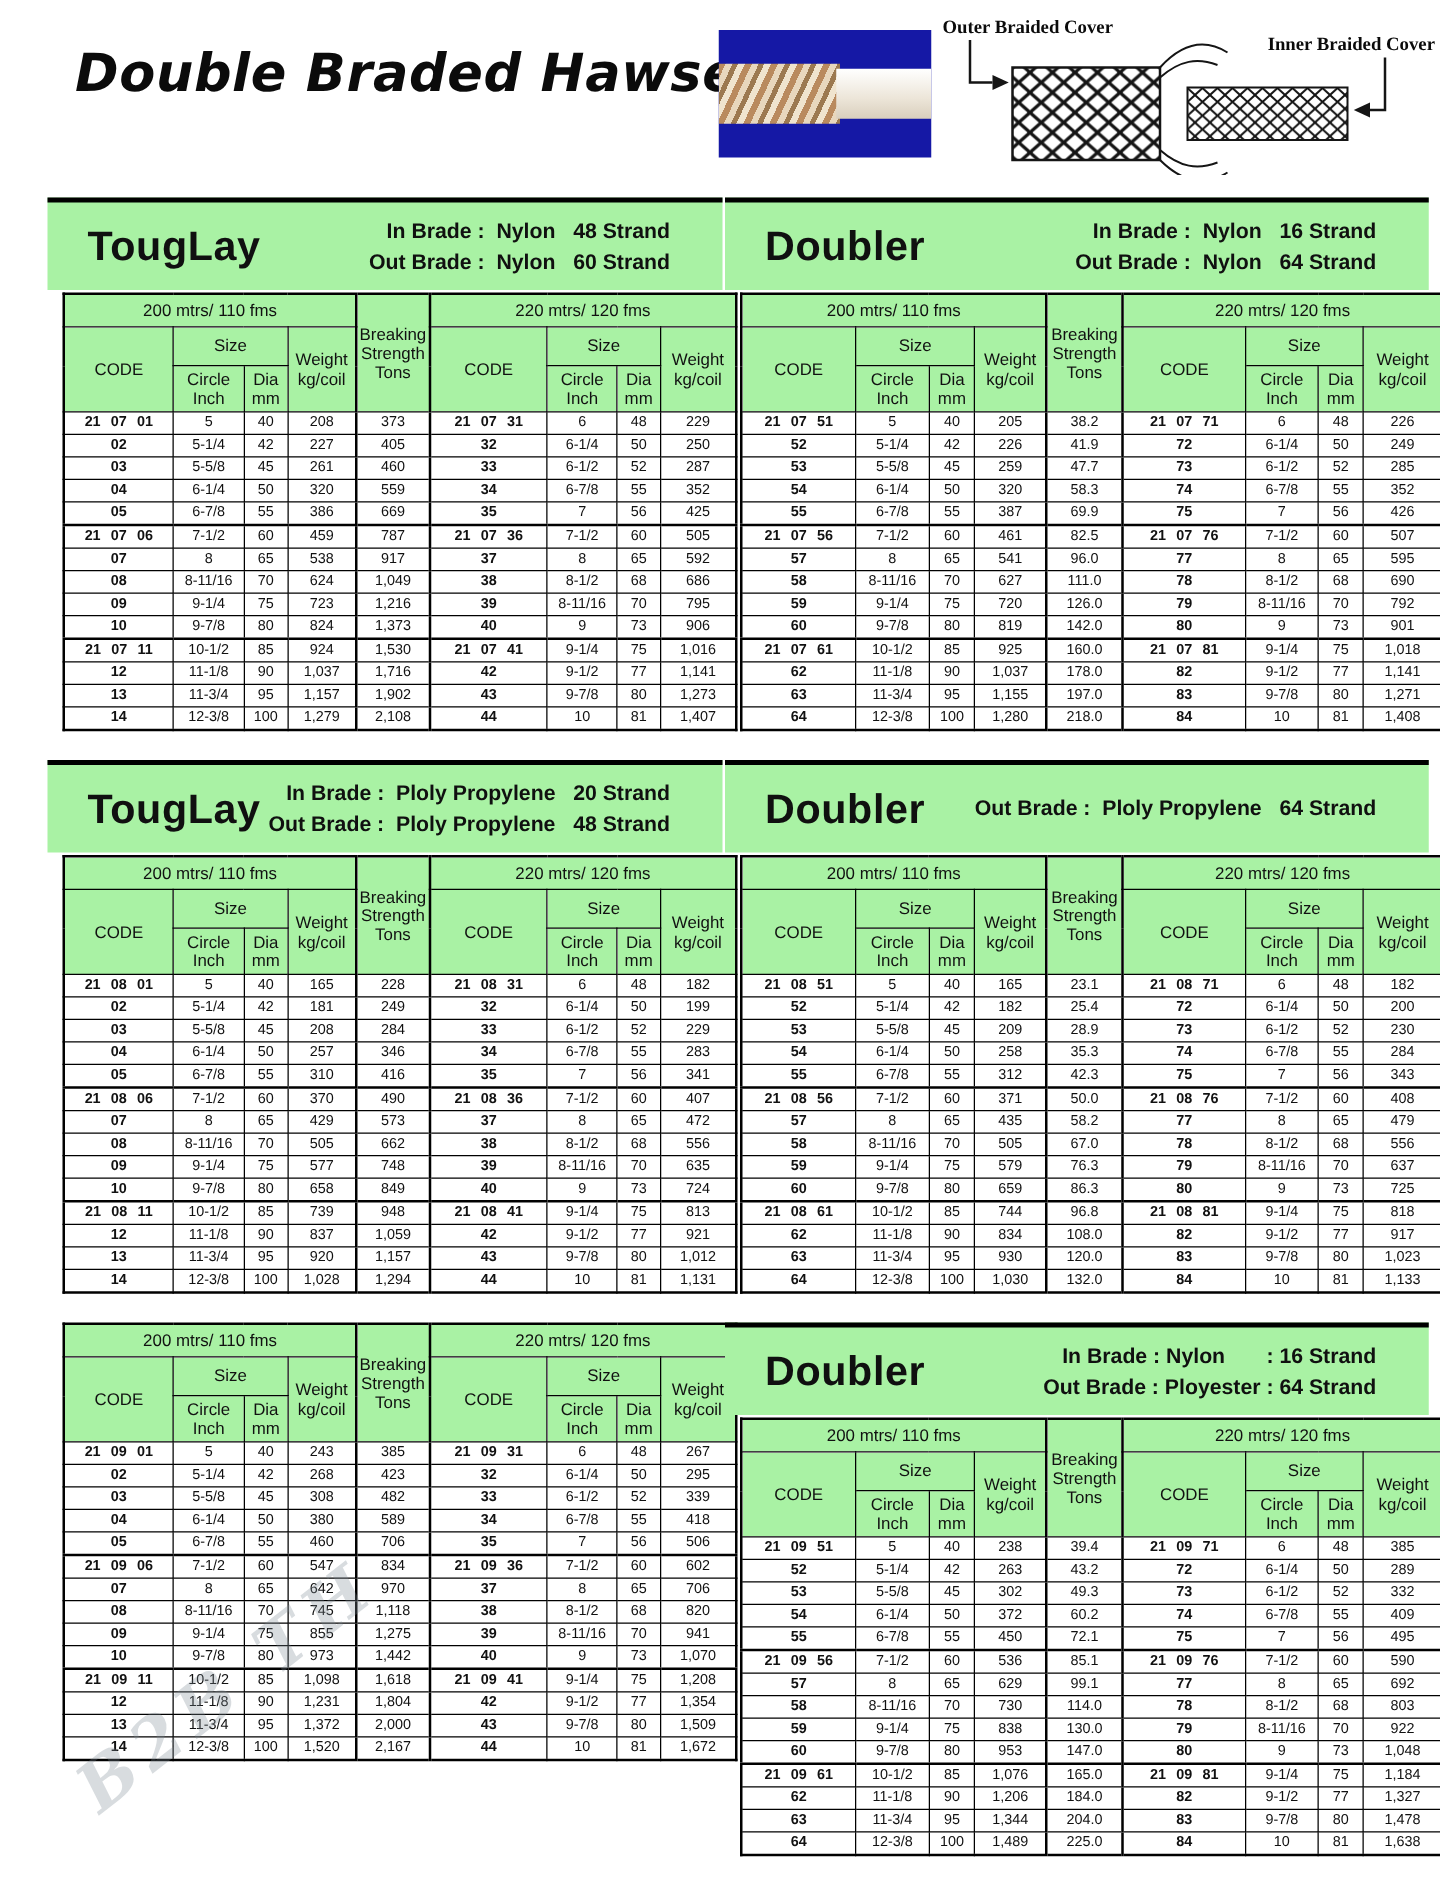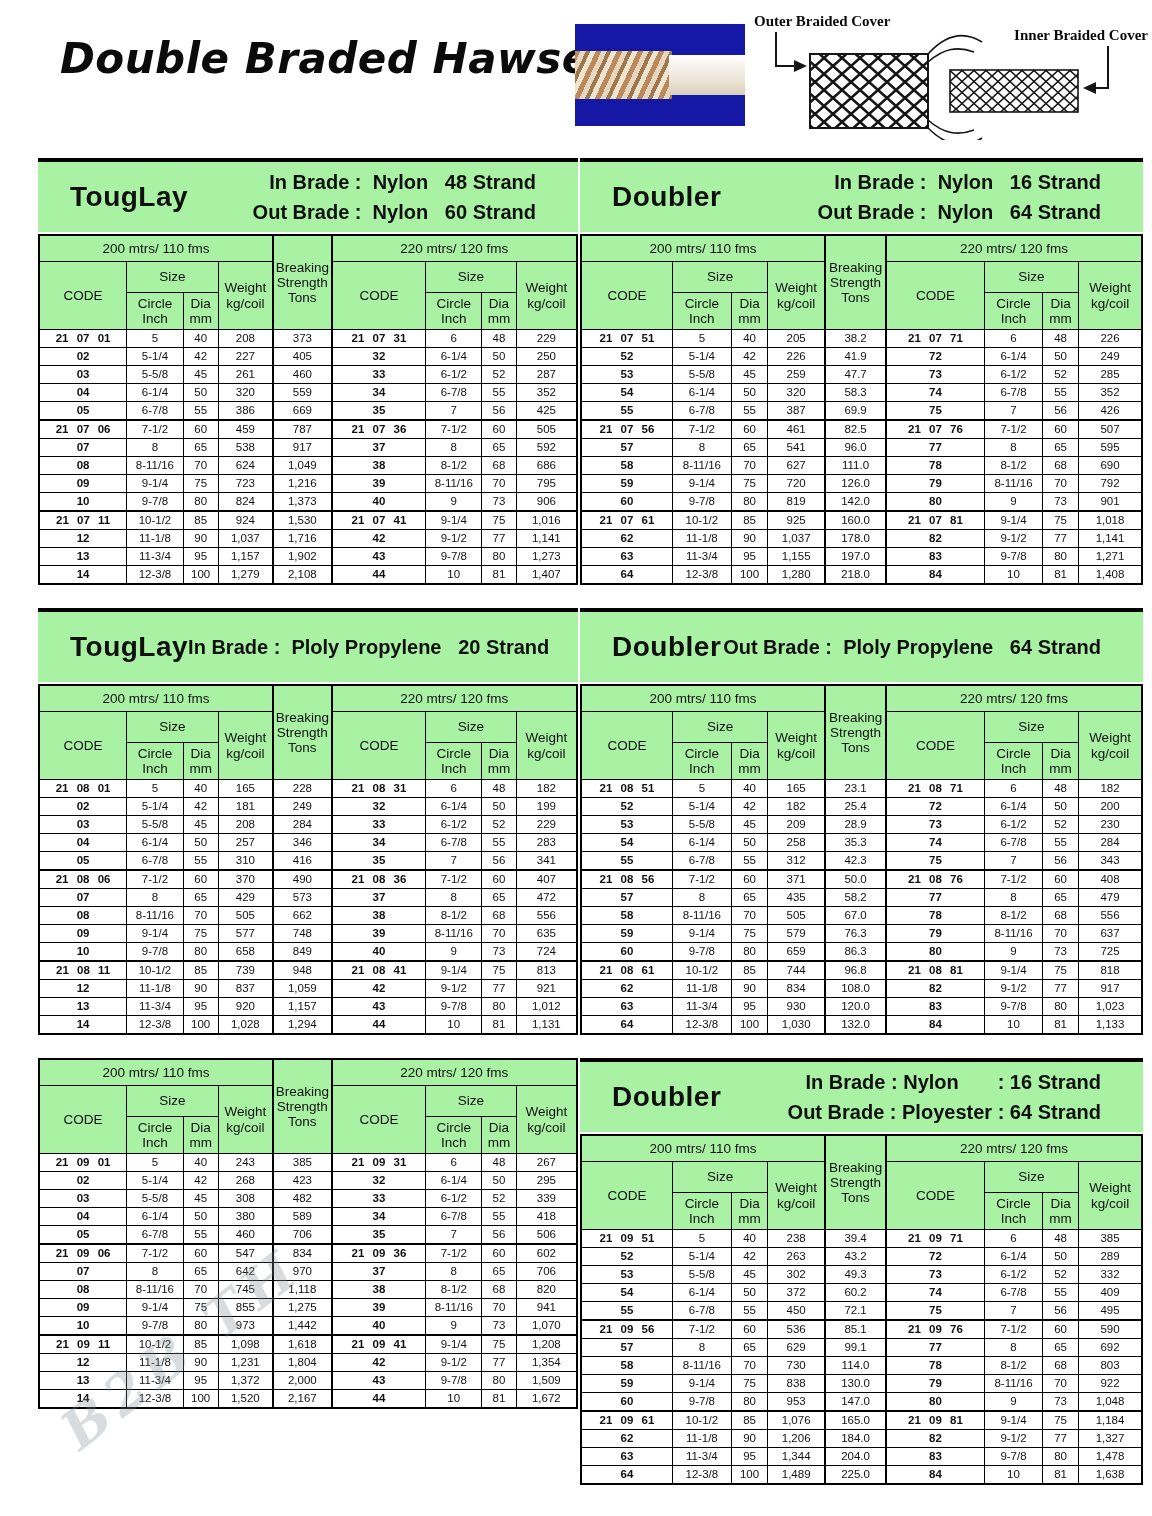--- a/index.html
+++ b/index.html
@@ -34,25 +34,25 @@
   
   #tables-grid{
     position:absolute;left:38px;top:158px;width:1105px;
     display:grid;grid-template-columns:540px 563px;column-gap:2px;row-gap:23px;
   }
   .block{width:100%;}
   .band{
     border-top:4px solid #000;background:var(--green,#a9f2a4);
     height:70px;display:flex;align-items:center;margin-bottom:2px;
   }
-  .band-title{padding-left:32px;font-size:28px;font-weight:bold;letter-spacing:.5px;color:#101010;}
+  .band-title{padding-left:32px;font-size:33px;font-weight:bold;letter-spacing:.5px;color:#101010;}
   .band-lines{margin-left:auto;margin-right:42px;text-align:right;
-    font-weight:bold;font-size:20px;line-height:1.5;white-space:pre;color:#101010;}
+    font-weight:bold;font-size:17px;line-height:1.5;white-space:pre;color:#101010;}
 
-  table.spec{width:100%;border-collapse:collapse;table-layout:fixed;border:2.5px solid #000;}
+  table.spec{width:100%;border-collapse:collapse;table-layout:fixed;border:2.5px solid #000;margin-left:12px;}
   table.spec th,table.spec td{border:1px solid #000;text-align:center;padding:0;overflow:hidden;}
   table.spec th{background:var(--green,#a9f2a4);font-weight:normal;font-size:13.5px;line-height:1.12;}
   th.span-h{height:25px;font-size:14px;}
   th.code-h{font-size:14px;}
   tr.hdr2 th{height:30px;}
   th.sub-h{height:36px;font-size:13px;}
   th.breaking{font-size:13.5px;}
   .thickv{border-left:2.5px solid #000 !important;border-right:2.5px solid #000 !important;}
 
   table.spec td{height:17px;font-size:11.5px;background:#fff;line-height:1;}
@@ -485,21 +485,21 @@
             <td class="num">10</td>
             <td class="num">81</td>
             <td class="num">1,408</td>
           </tr>
         </tbody>
       </table>
     </section>
     <section class="block">
       <div class="band">
         <div class="band-title">TougLay</div>
-        <div class="band-lines"><div class="brade-line">In Brade :  Ploly Propylene   20 Strand</div></div>
+        <div class="band-lines"><div class="brade-line">In Brade :  Ploly Propylene   20 Strand</div><div class="brade-line">Out Brade :  Ploly Propylene   48 Strand</div></div>
       </div>
       <table class="spec">
         <colgroup>
           <col style="width: 16.3%;">
           <col style="width: 10.5%;">
           <col style="width: 6.5%;">
           <col style="width: 10.2%;">
           <col style="width: 10.9%;">
           <col style="width: 17.5%;">
           <col style="width: 10.4%;">

